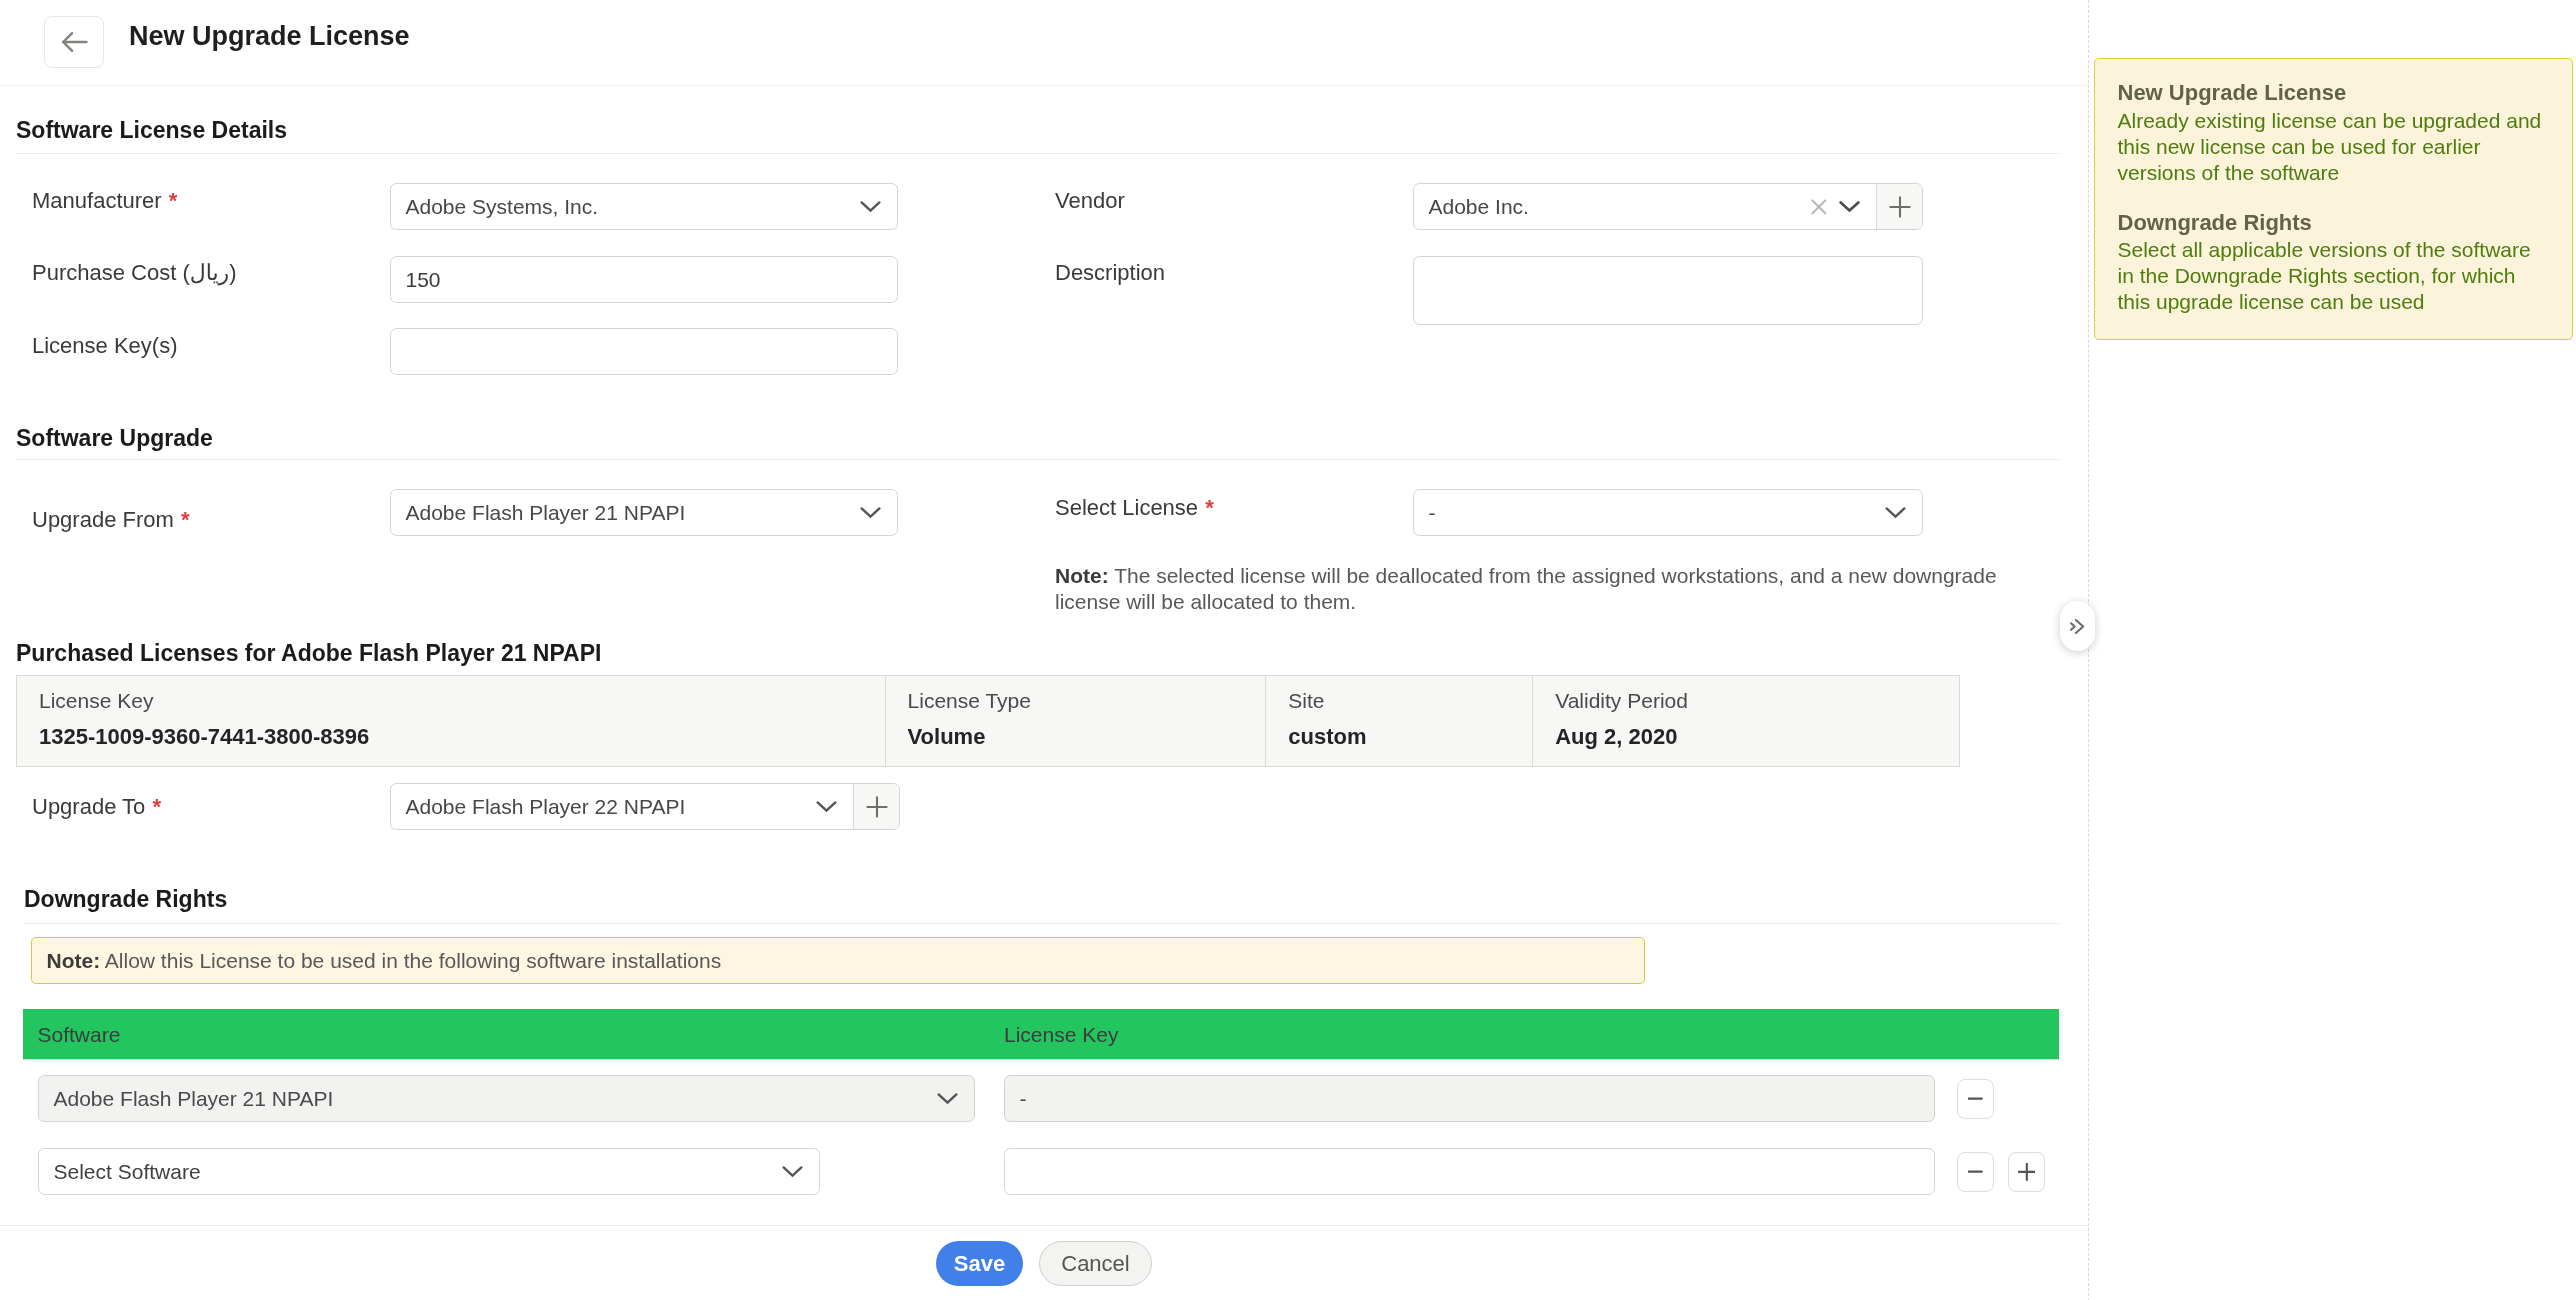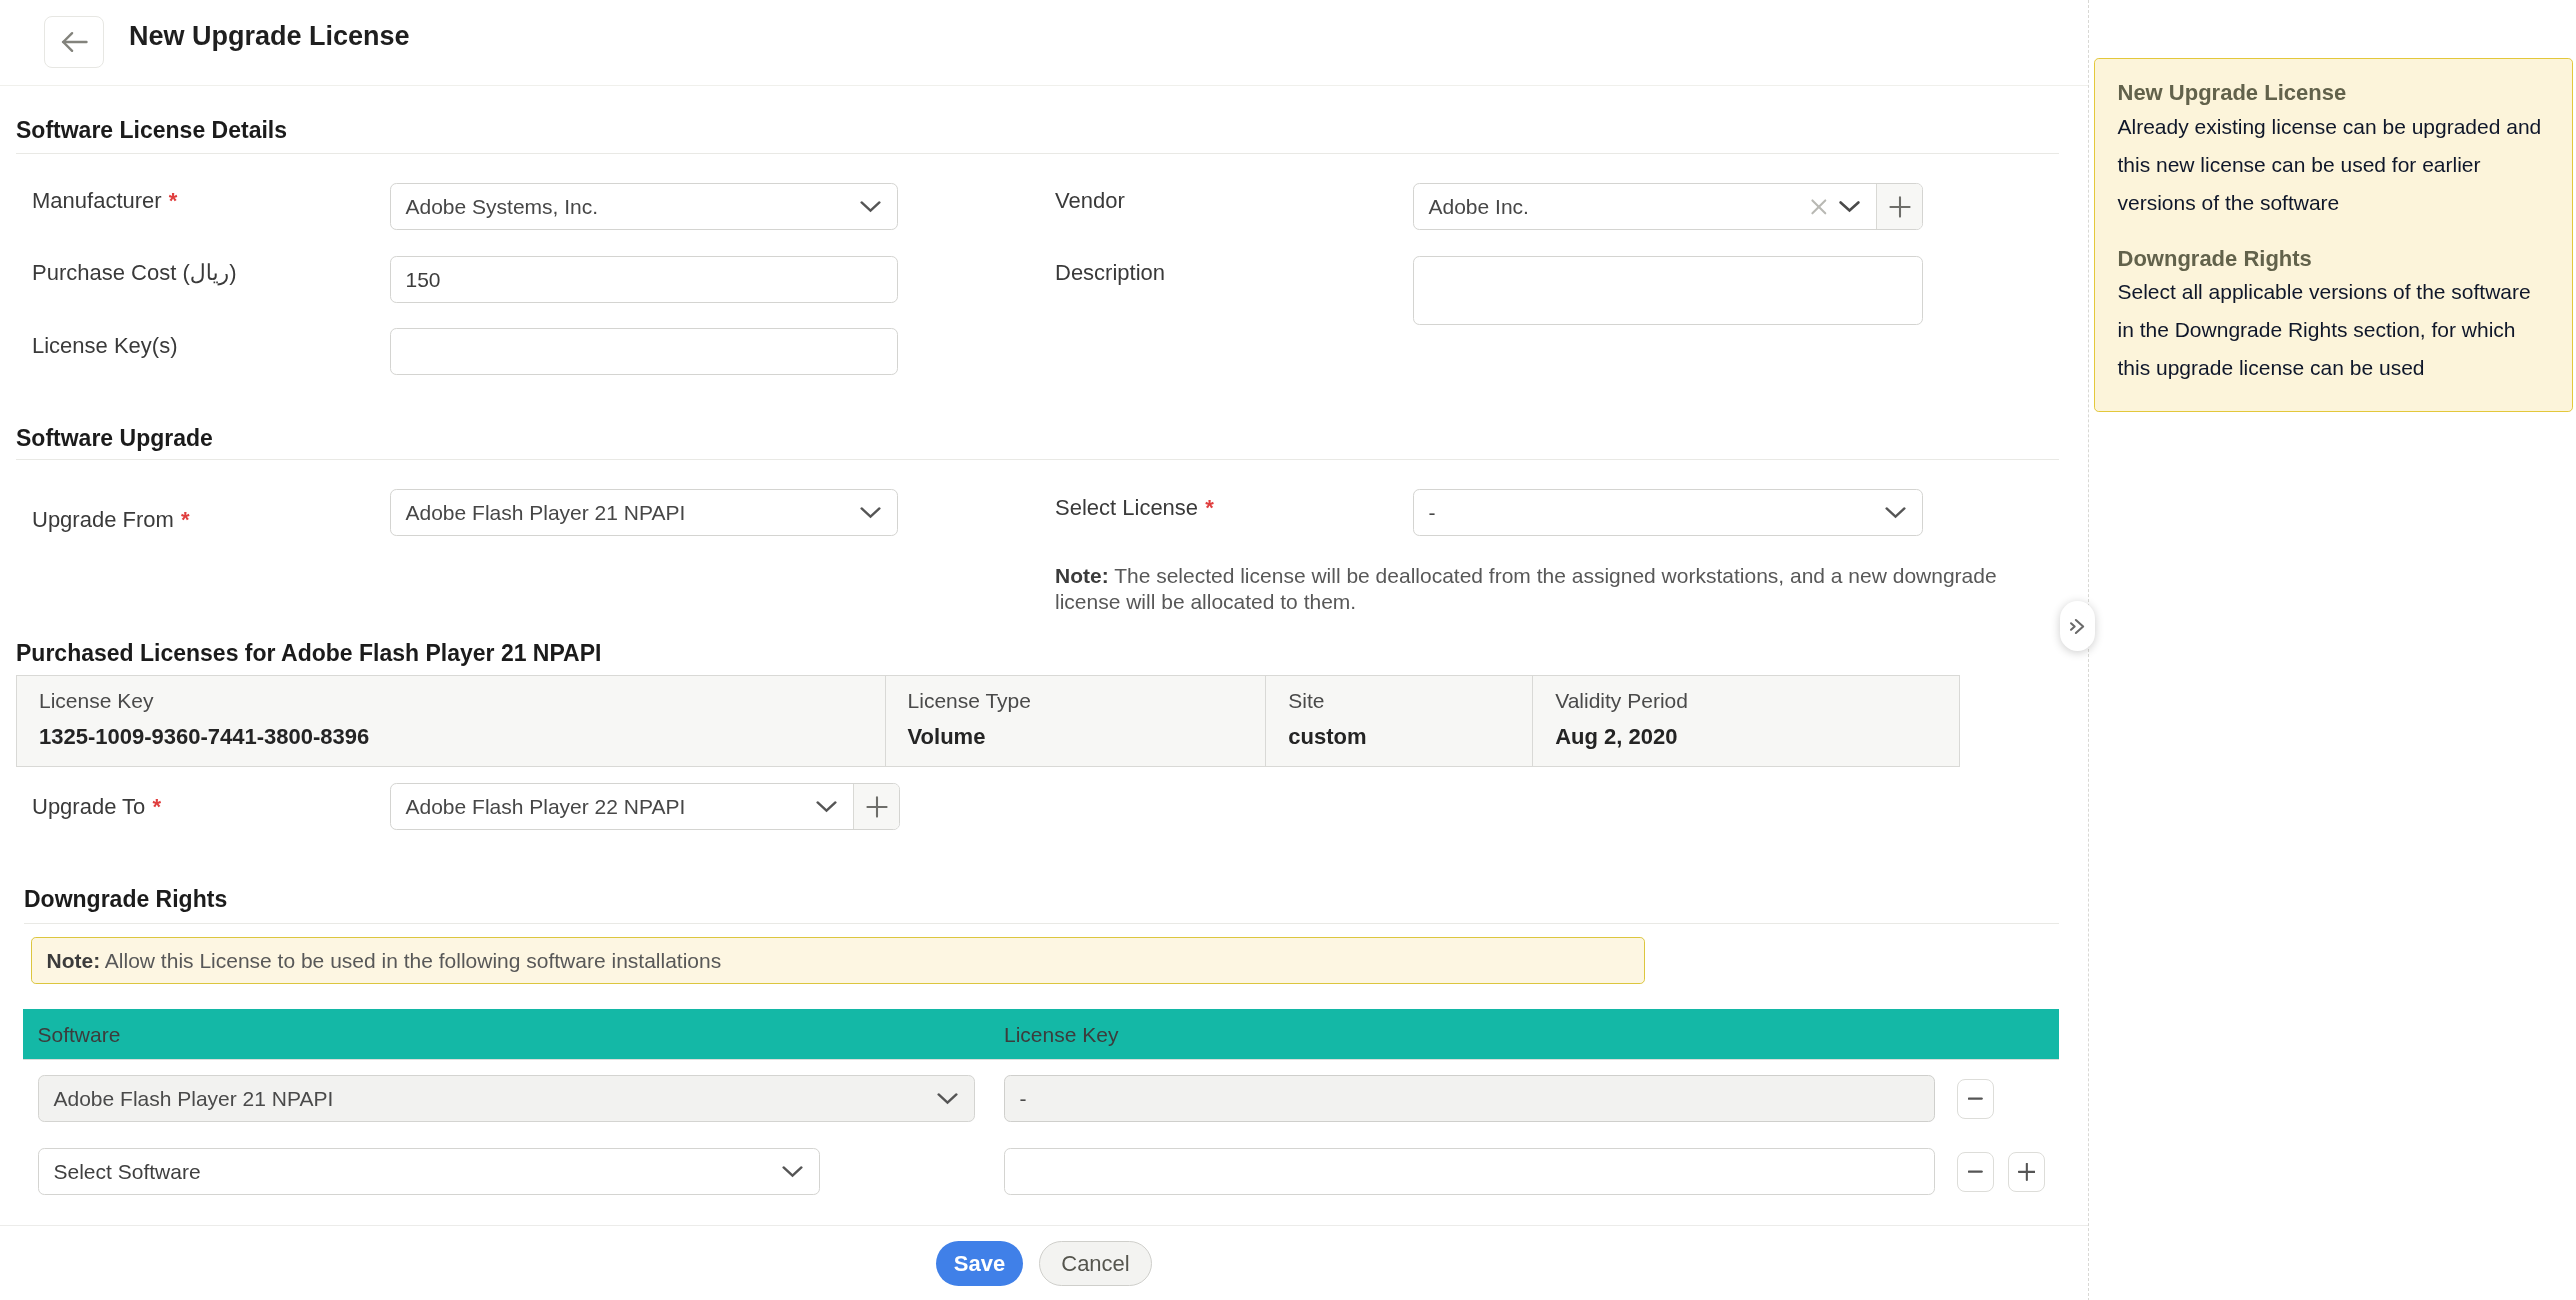--- a/index.html
+++ b/index.html
@@ -40,40 +40,40 @@
   .pl-cell{box-sizing:border-box;padding:13px 0 0 22px;}
   .pl-cell + .pl-cell{border-left:0.8px solid #d9d9d6;}
   .pl-h{font-size:21px;color:#4a4a4a;}
   .pl-v{font-size:22px;font-weight:bold;color:#242424;margin-top:11.3px;}
   
   .note-box{border:1.6px solid #dcc63e;border-radius:4.8px;background:#fdf6e2;box-sizing:border-box;
     display:flex;align-items:center;font-size:21px;color:#585858;}
   .note-box .pad{padding-left:14.5px;}
   .note-b{font-weight:bold;color:#3b3b3b;}
   .note-plain{color:#585858;}
-  .dr-header{background:#14b8a6;border-bottom:0.8px solid #dcdcd9;box-sizing:border-box;}
+  .dr-header{background:#22c55e;border-bottom:0.8px solid #dcdcd9;box-sizing:border-box;}
   .dr-header .col{position:absolute;top:13.7px;font-size:21px;color:#3c3c3c;}
   .disabled-f{background:#f2f2f0 !important;color:#4a4a4a;}
   .sq-btn{width:37px;height:40px;border:0.8px solid #dddDd9;border-radius:8px;background:#fff;
     display:flex;align-items:center;justify-content:center;box-sizing:border-box;cursor:pointer;}
   
   .footer-hr{left:0;top:1225px;width:2089px;height:0;border-top:0.8px solid #ececea;}
   .btn{border-radius:22.5px;display:flex;align-items:center;justify-content:center;
     font-size:22px;box-sizing:border-box;cursor:pointer;}
   .btn-save{left:936px;top:1241px;width:87px;height:45px;background:#4080e8;color:#fff;font-weight:bold;}
   .btn-cancel{left:1039px;top:1241px;width:113px;height:45px;background:#f3f3f1;
     border:0.8px solid #cfcfcb;color:#55554e;}
   
   .v-divider{left:2088px;top:0;height:1301px;width:0;border-left:1.6px dashed #d8d8d4;}
   .collapse-pill{left:2060px;top:601px;width:35px;height:50px;border-radius:17.7px;background:#fff;
     box-shadow:0 1.6px 9.6px rgba(0,0,0,.20);display:flex;align-items:center;justify-content:center;cursor:pointer;}
   .help-panel{left:2094px;top:58px;width:479px;box-sizing:border-box;background:#fcf4da;
     border:1.6px solid #e3c83b;border-radius:4.8px;padding:21px 22.5px 24px 22.5px;}
   .help-title{font-size:22px;font-weight:bold;color:#62624b;line-height:26px;}
-  .help-body{font-size:21px;color:#0f172a;line-height:38px;margin-top:1.6px;}
+  .help-body{font-size:21px;color:#4d7c0f;line-height:26px;margin-top:1.6px;}
   .help-item + .help-item{margin-top:24px;}
   .note-under{font-size:21px;line-height:26px;color:#585858;}
   svg{display:block;}
 </style>
 </head>
 <body>
 
 <div class="abs back-btn">
   <span>
     <svg width="29" height="24" viewBox="0 0 36 30">

